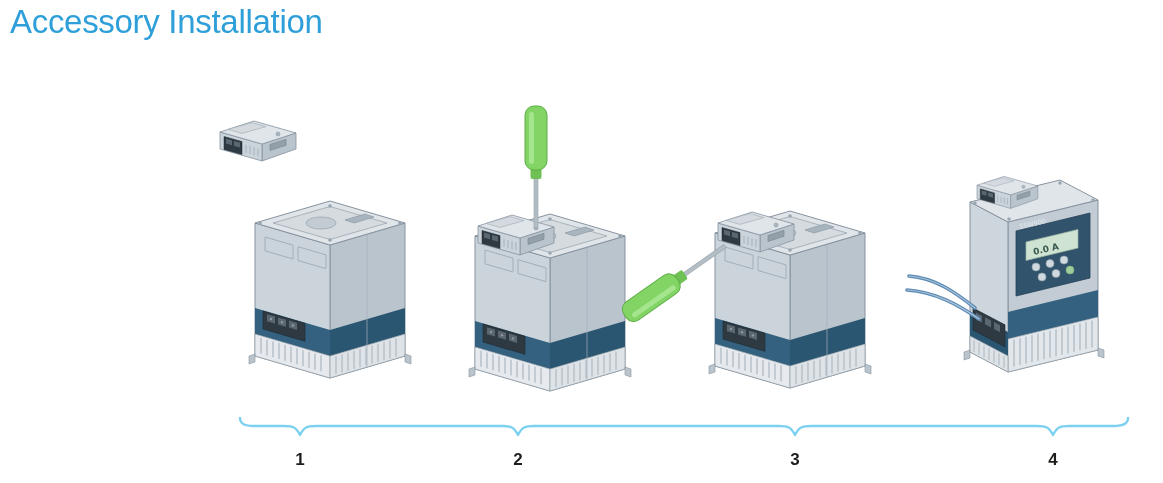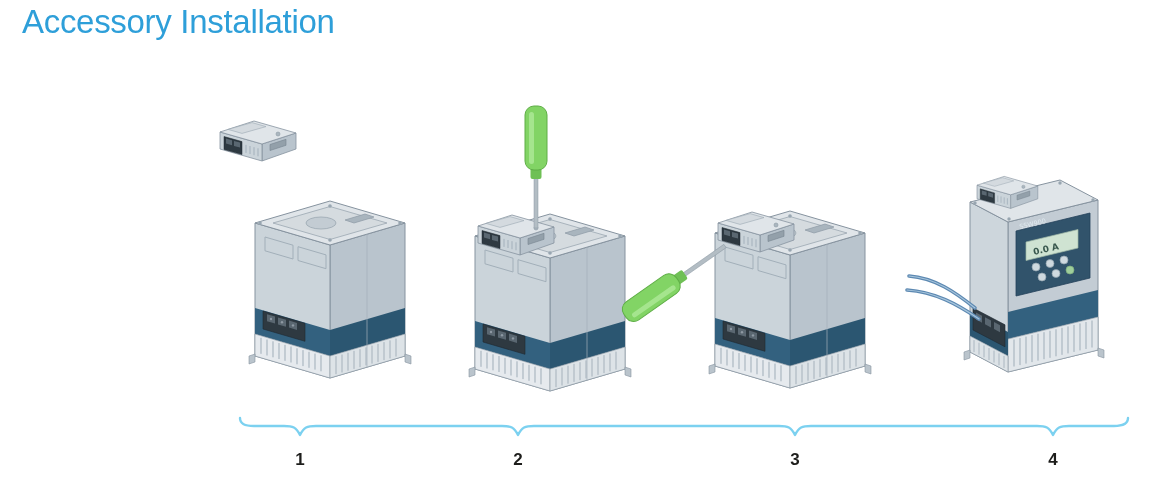--- a/index.html
+++ b/index.html
@@ -4,21 +4,21 @@
 <style>
   html,body{margin:0;padding:0;background:#ffffff;}
   .page{
     position:relative;
     width:1163px;height:483px;
     background:#ffffff;
     overflow:hidden;
     font-family:"Liberation Sans","DejaVu Sans",sans-serif;
   }
   .page-title{
-    position:absolute;left:22px;top:2px;
+    position:absolute;left:10px;top:2px;
     font-size:33px;line-height:1.2;
     color:#2e9fd9;letter-spacing:-0.3px;font-weight:400;
   }
   .step-illustration{position:absolute;}
   .step-number{
     position:absolute;top:450px;width:44px;
     text-align:center;font-size:17px;font-weight:bold;color:#1d1d1b;
   }
   .bracket{position:absolute;left:0;top:414px;}
   svg text{font-family:"DejaVu Sans","Liberation Sans",sans-serif;}

